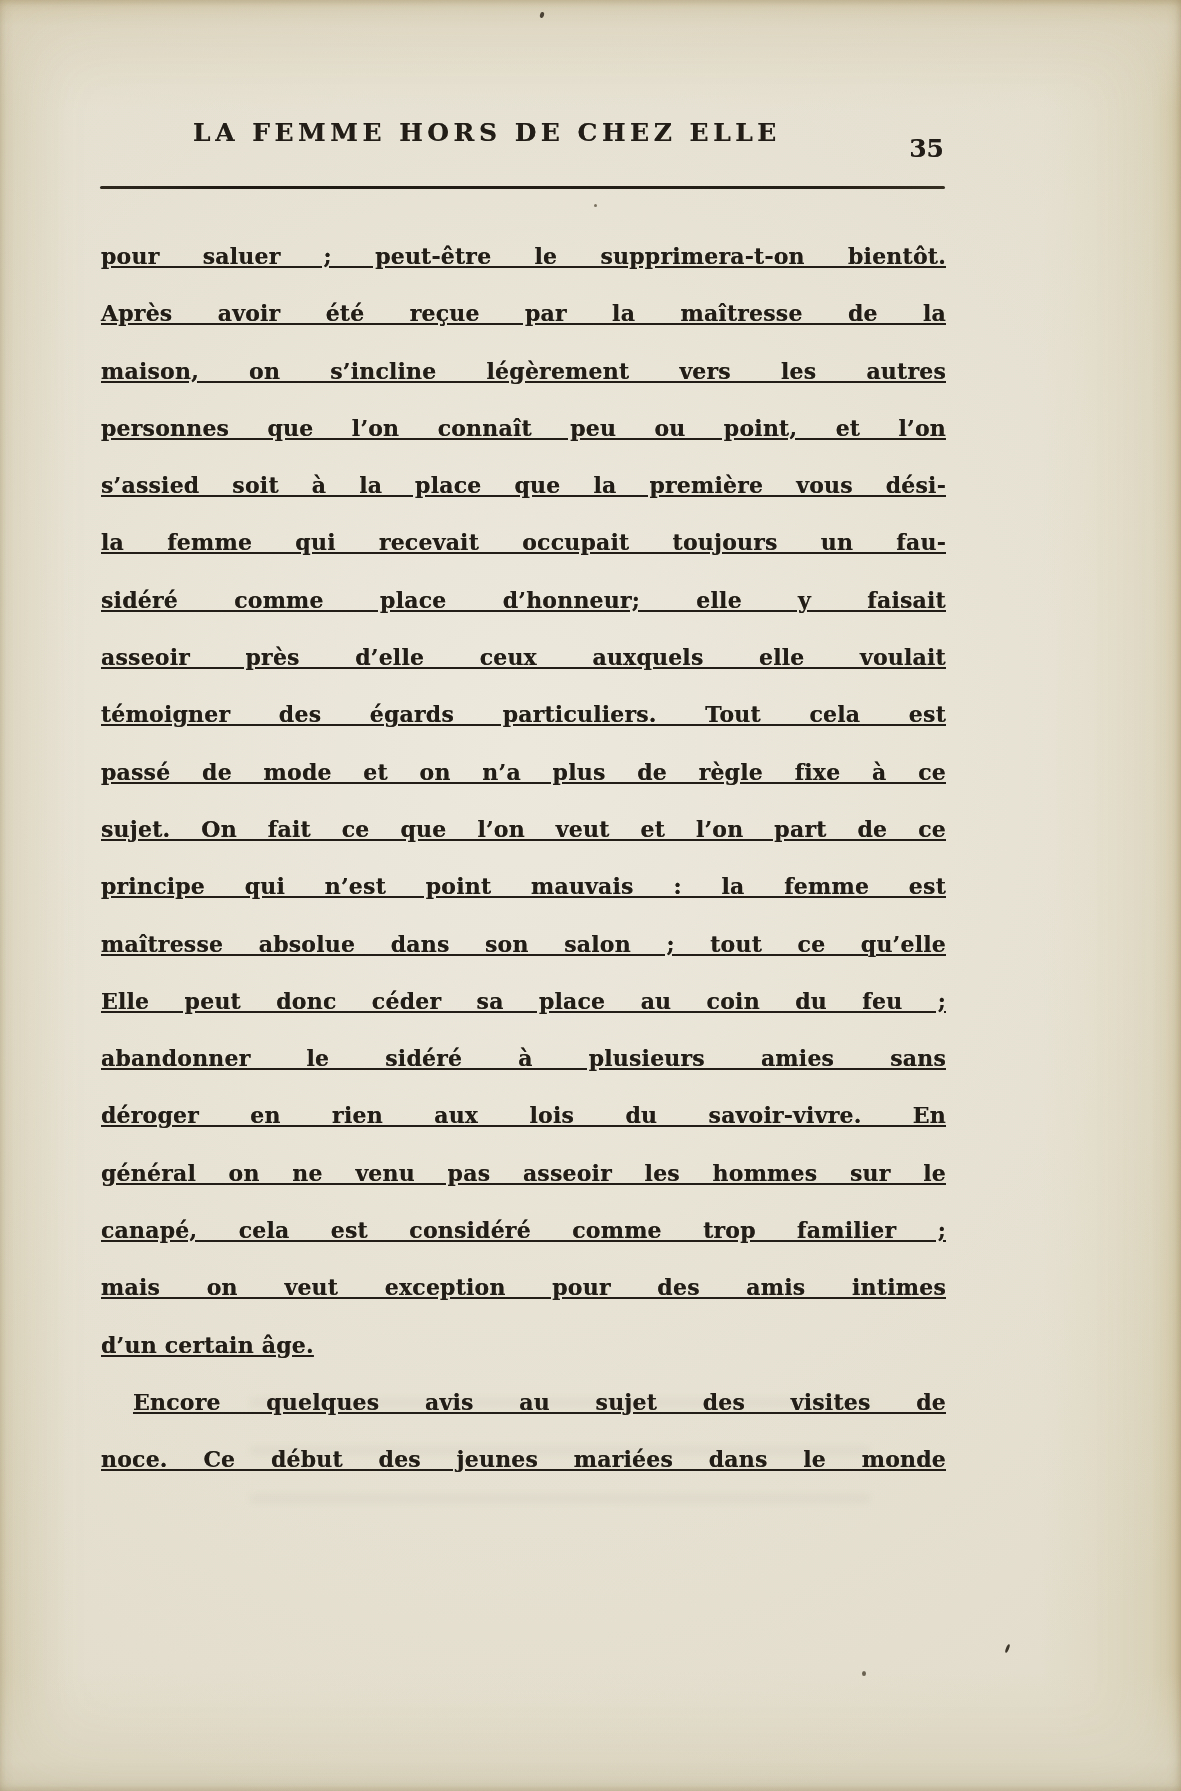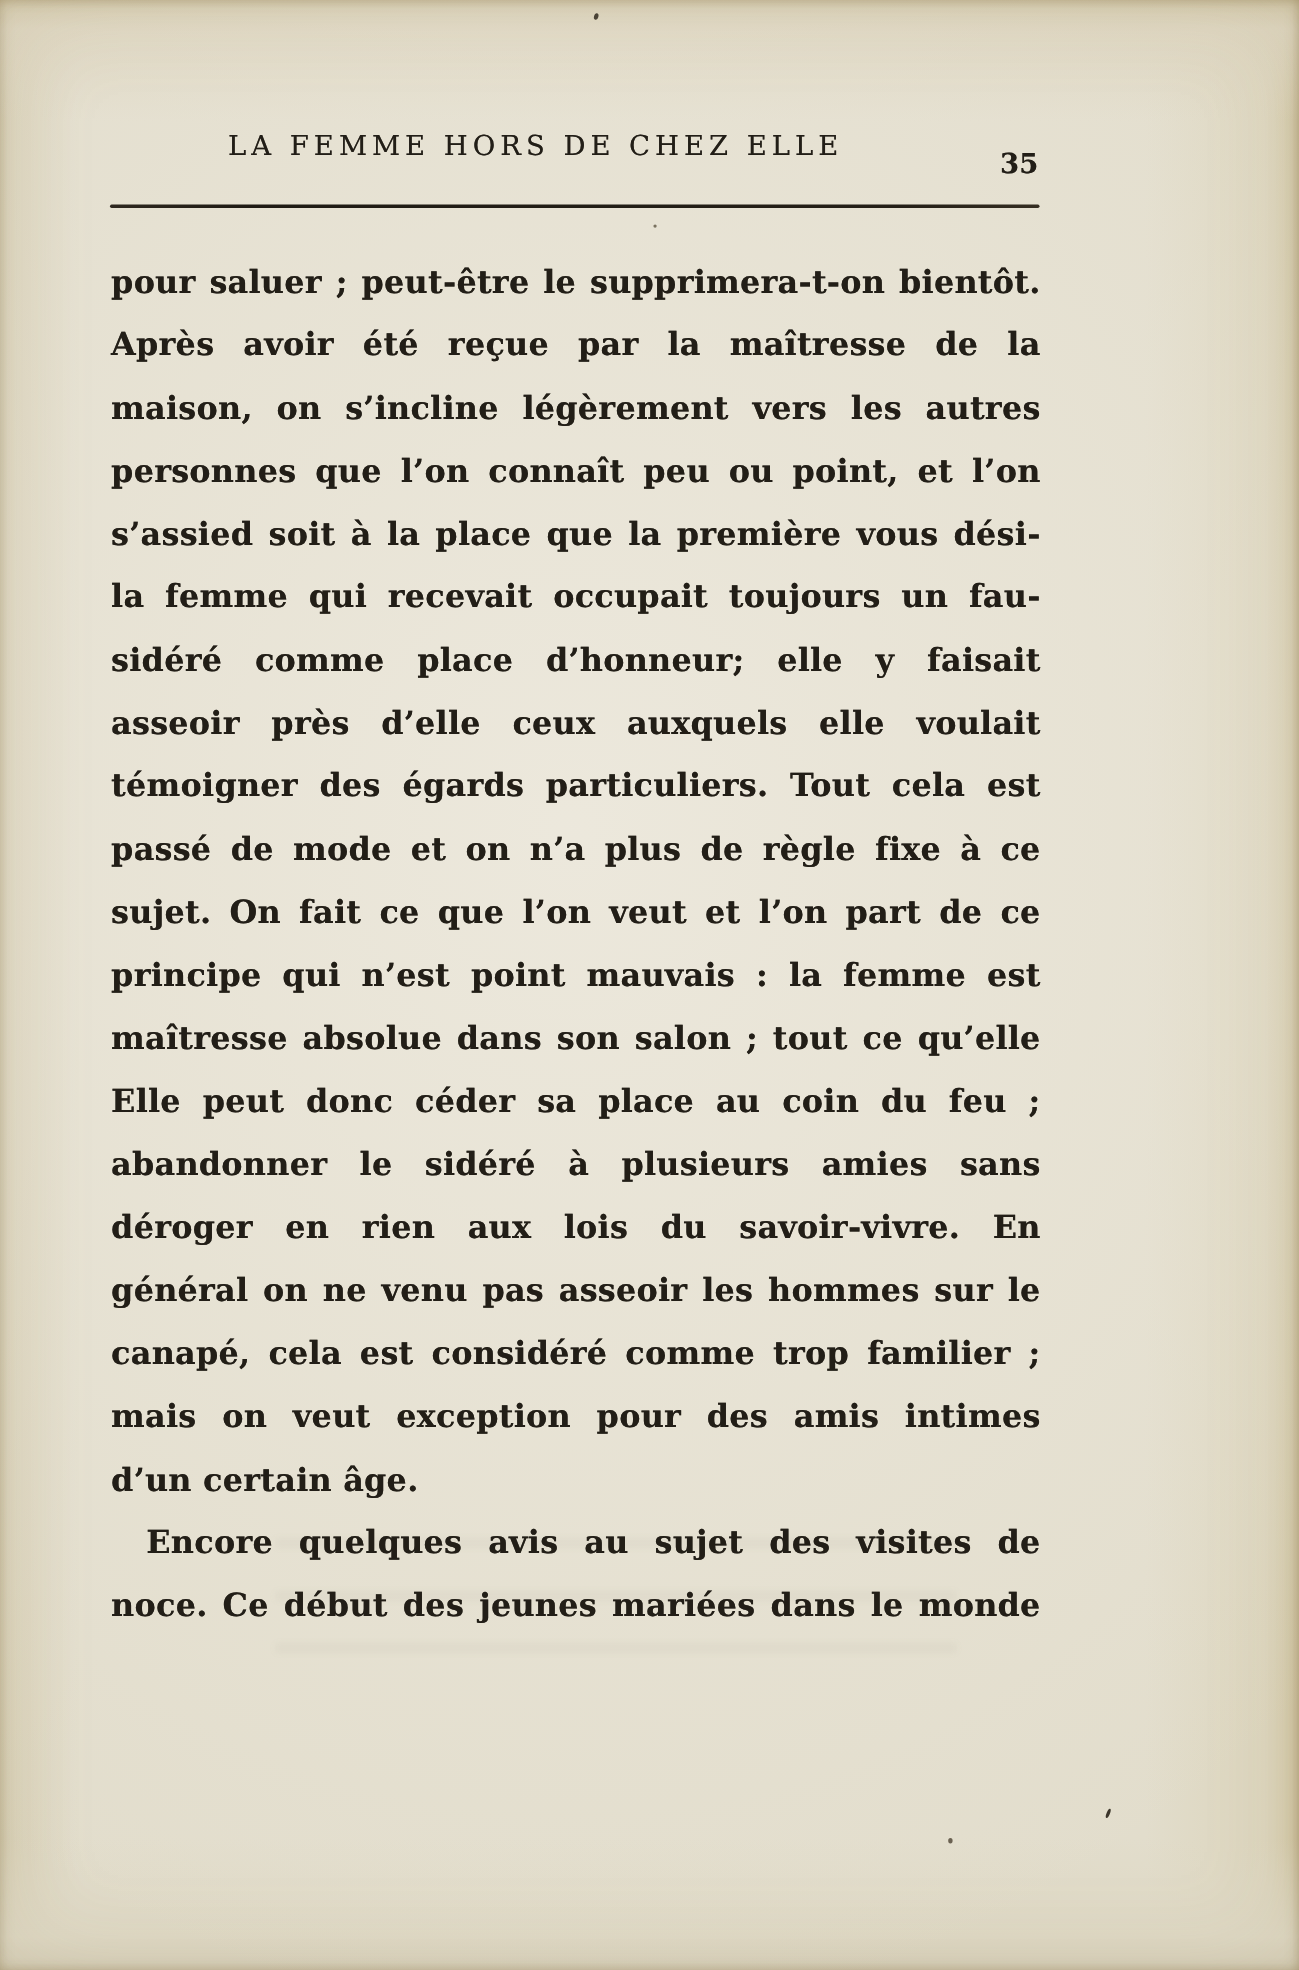--- a/index.html
+++ b/index.html
@@ -35,21 +35,21 @@
     width: 846px;
     height: 42px;
   }
   .running-title {
     position: absolute;
     left: 50%;
     transform: translateX(-50%);
     margin-left: -36px;
     top: 0;
     font-size: 25px;
-    font-weight: normal;
+    font-weight: bold;
     letter-spacing: 4.5px;
     white-space: nowrap;
     text-shadow: 0 0 0.6px rgba(30,25,18,0.65);
   }
   .page-number {
     position: absolute;
     right: 2px;
     top: 16px;
     font-size: 25px;
     font-weight: bold;
@@ -66,26 +66,27 @@
   }
   .body-text {
     position: absolute;
     left: 101px;
     top: 228px;
     width: 845px;
   }
   .line {
     height: 57.3px;
     line-height: 57.3px;
-    font-size: 29px;
+    font-size: 22px;
     font-weight: bold;
     letter-spacing: 0.2px;
     text-shadow: 0 0 0.6px rgba(32,27,20,0.7);
     text-align: left;
     white-space: normal;
+    text-decoration: underline;
   }
   .line.justify {
     text-align: justify;
     text-align-last: justify;
     text-justify: inter-word;
   }
   .line.indent {
     text-indent: 32px;
   }
   .ink-speck {

